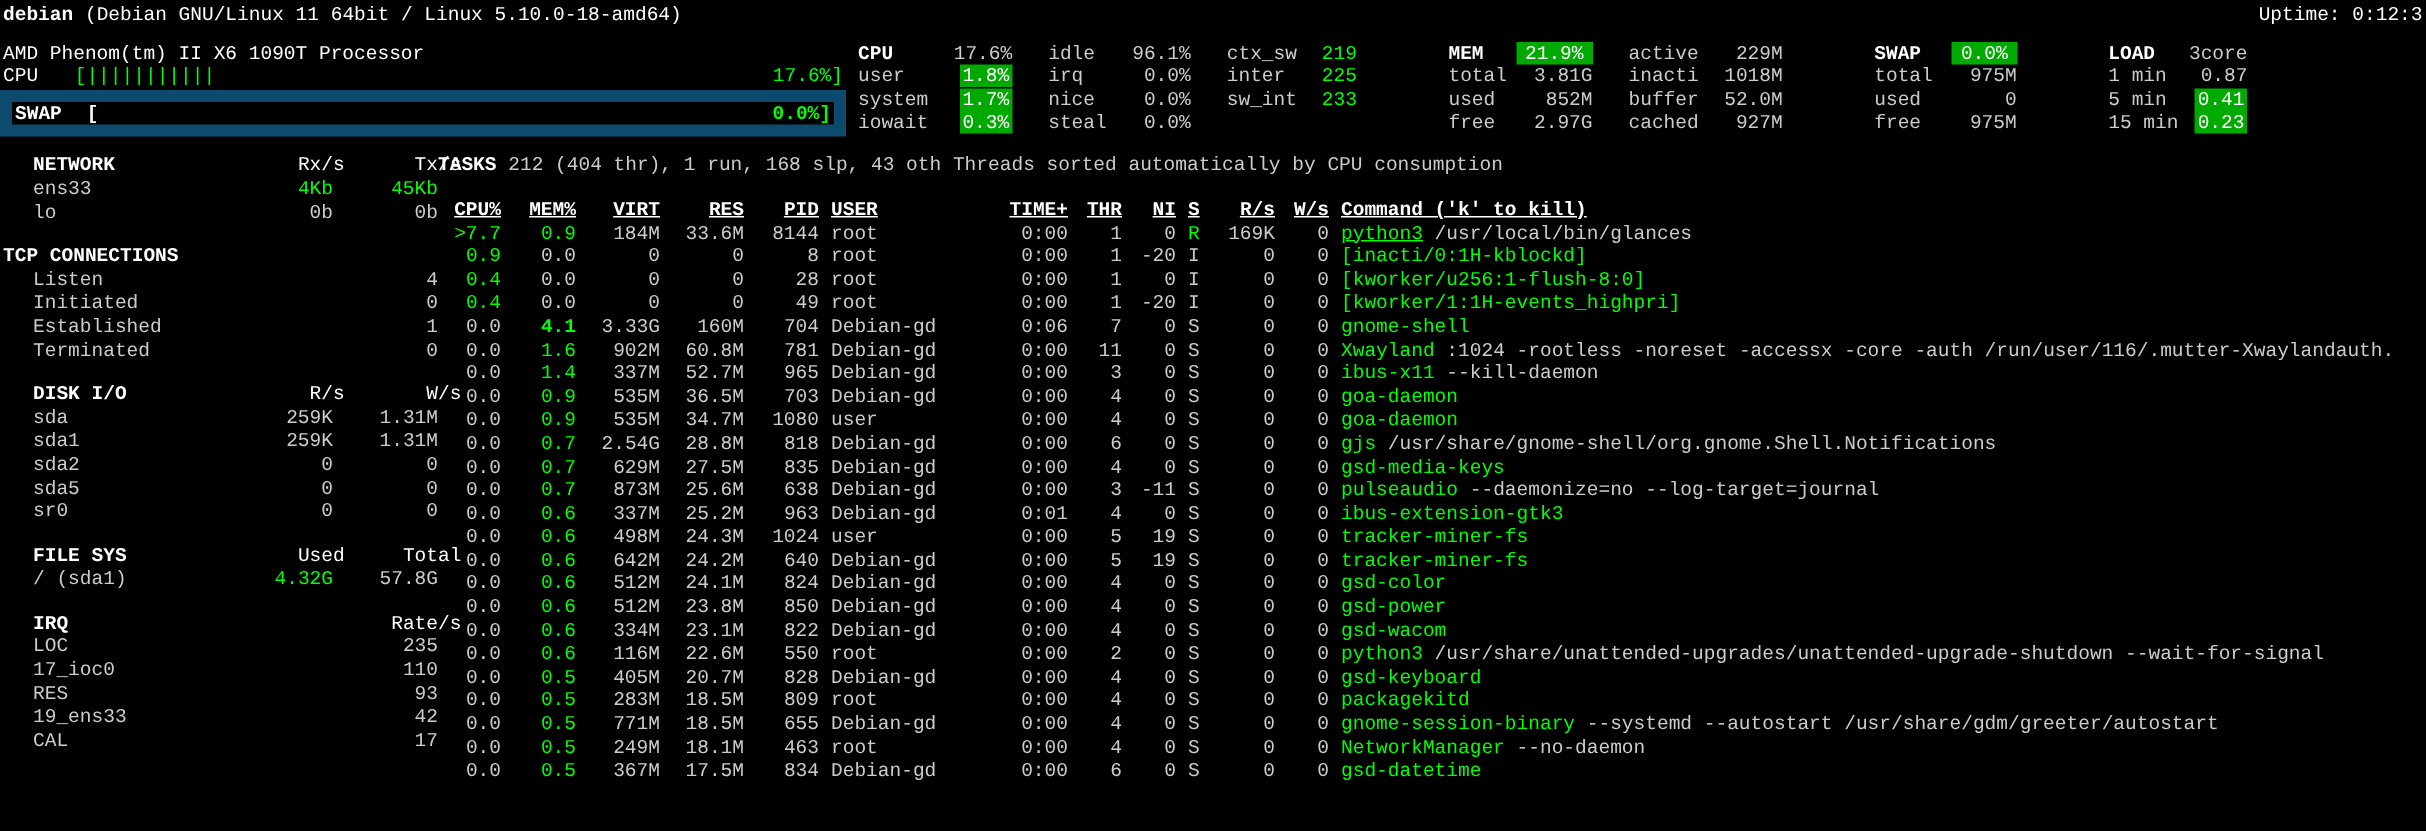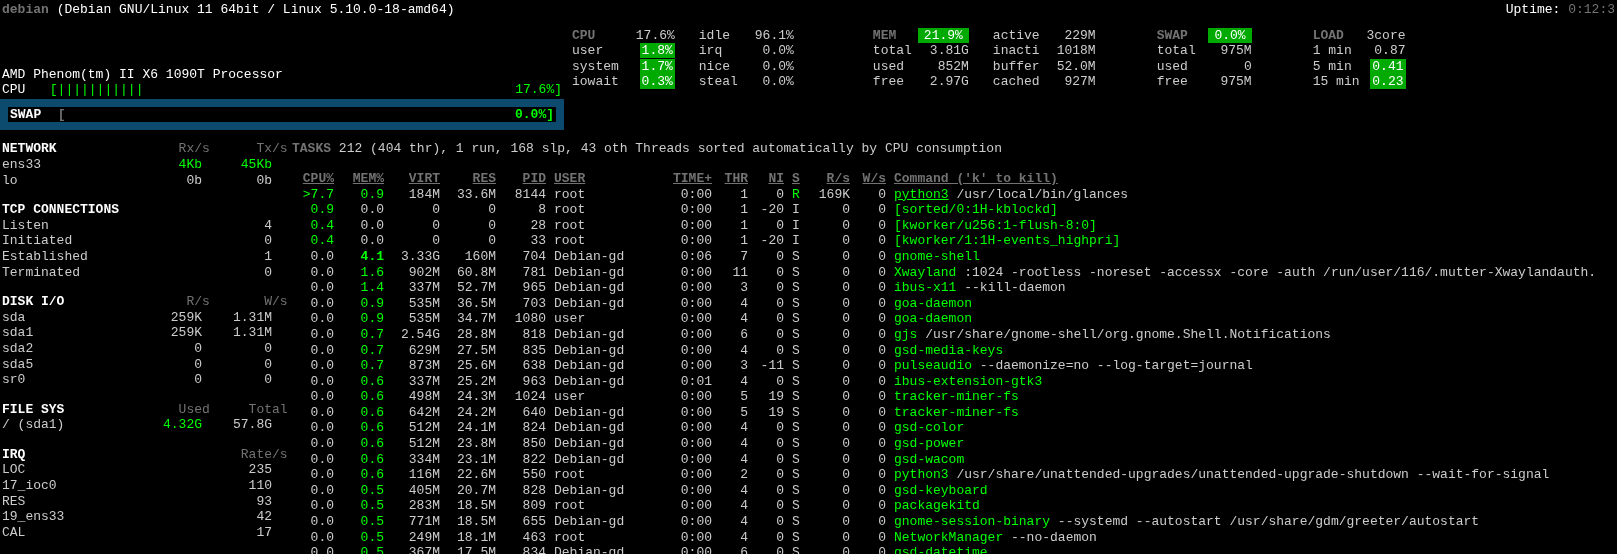--- a/index.html
+++ b/index.html
@@ -9,37 +9,37 @@
     font-family: 'Courier New', monospace;
     font-size: 13px;
     line-height: 1.2;
     white-space: nowrap;
     width: 1617px;
     padding: 2px;
   }
   .hdr { display: flex; justify-content: space-between; margin-bottom: 4px; }
   .bold { font-weight: bold; }
   .dim { color: #ffffff; }
-  .white { color: #737373; }
+  .white { color: #ffffff; }
   .green { color: #00ff00; }
   .bg-green { background: #00aa00; color: #fff; padding: 0 2px; }
   .bg-green2 { background: #00aa00; color: #fff; padding: 0 6px; }
   .underline { text-decoration: underline; }
   .selbox { border: 8px solid #0c4a6e; font-weight: bold; }
   .cols { display: flex; align-items: flex-start; }
   .col-left { width: 290px; flex-shrink: 0; }
   table { border-collapse: collapse; }
   td { padding: 0 6px 0 0; }
   .ra { text-align: right; }
   .la { text-align: left; }
   .bar { color: #00ff00; }
   .barlabel { color: #fff; display: inline-block; width: 40px; }
   .section-title { color: #fff; font-weight: bold; }
   
-  .side-col1 { width: 130px; display: inline-block; }
+  .side-col1 { width: 130px; display: inline-block; margin-left: 20px; }
   .side-col2 { width: 70px; display: inline-block; text-align: right; }
   .side-col3 { width: 70px; display: inline-block; text-align: right; }
   
   .tasks td { padding-right: 8px; }
 </style>
 </head>
 <body>
 
 <div class="hdr">
   <div>
@@ -49,21 +49,21 @@
   <div>
     <span class="dim">Uptime:</span>
     <span class="white">0:12:3</span>
   </div>
 </div>
 
 <div style="height:6px"></div>
 
 <div class="cols">
 
-  <div style="width:560px; flex-shrink:0;margin-top:39px;">
+  <div style="width:560px; flex-shrink:0;">
     <div class="dim">AMD Phenom(tm) II X6 1090T Processor</div>
     <div>
       <span class="barlabel">CPU</span>
       <span class="bar">[|||||||||||</span>
       <span class="green" style="float:right">17.6%]</span>
     </div>
 
     <div class="selbox" style="margin:1px -2px; padding:0 2px;">
       <span class="barlabel">SWAP</span>
       <span class="white">[</span>
@@ -114,20 +114,36 @@
         </tr>
         <tr>
           <td>steal</td>
           <td class="ra" style="min-width: 56px;">0.0%</td>
         </tr>
       </tbody>
   </table>
 
   <div style="width:18px"></div>
 
+  <table>
+    <tbody id="cpu3-rows">
+        <tr>
+          <td>ctx_sw</td>
+          <td class="ra green" style="min-width: 40px;">219</td>
+        </tr>
+        <tr>
+          <td>inter</td>
+          <td class="ra green" style="min-width: 40px;">225</td>
+        </tr>
+        <tr>
+          <td>sw_int</td>
+          <td class="ra green" style="min-width: 40px;">233</td>
+        </tr>
+      </tbody>
+  </table>
 
   <div style="width:55px"></div>
 
   <table>
     <tbody>
         <tr>
           <td class="white bold">MEM</td>
           <td class="ra"><span class="bg-green2">21.9%</span></td>
         </tr>
     </tbody>
@@ -337,21 +353,21 @@
             <td class="ra">0</td>
             <td class="ra">0</td>
             <td class="ra">8</td>
             <td class="la">root</td>
             <td class="ra">0:00</td>
             <td class="ra">1</td>
             <td class="ra">-20</td>
             <td class="la ">I</td>
             <td class="ra">0</td>
             <td class="ra">0</td>
-            <td class="la"><span class="green">[sorted/0:1H-kblockd]</span></td>
+            <td class="la"><span class="green">[inacti/0:1H-kblockd]</span></td>
           </tr>
           <tr>
             <td class="ra green">0.4</td>
             <td class="ra ">0.0</td>
             <td class="ra">0</td>
             <td class="ra">0</td>
             <td class="ra">28</td>
             <td class="la">root</td>
             <td class="ra">0:00</td>
             <td class="ra">1</td>
@@ -359,21 +375,21 @@
             <td class="la ">I</td>
             <td class="ra">0</td>
             <td class="ra">0</td>
             <td class="la"><span class="green">[kworker/u256:1-flush-8:0]</span></td>
           </tr>
           <tr>
             <td class="ra green">0.4</td>
             <td class="ra ">0.0</td>
             <td class="ra">0</td>
             <td class="ra">0</td>
-            <td class="ra">33</td>
+            <td class="ra">49</td>
             <td class="la">root</td>
             <td class="ra">0:00</td>
             <td class="ra">1</td>
             <td class="ra">-20</td>
             <td class="la ">I</td>
             <td class="ra">0</td>
             <td class="ra">0</td>
             <td class="la"><span class="green">[kworker/1:1H-events_highpri]</span></td>
           </tr>
           <tr>

